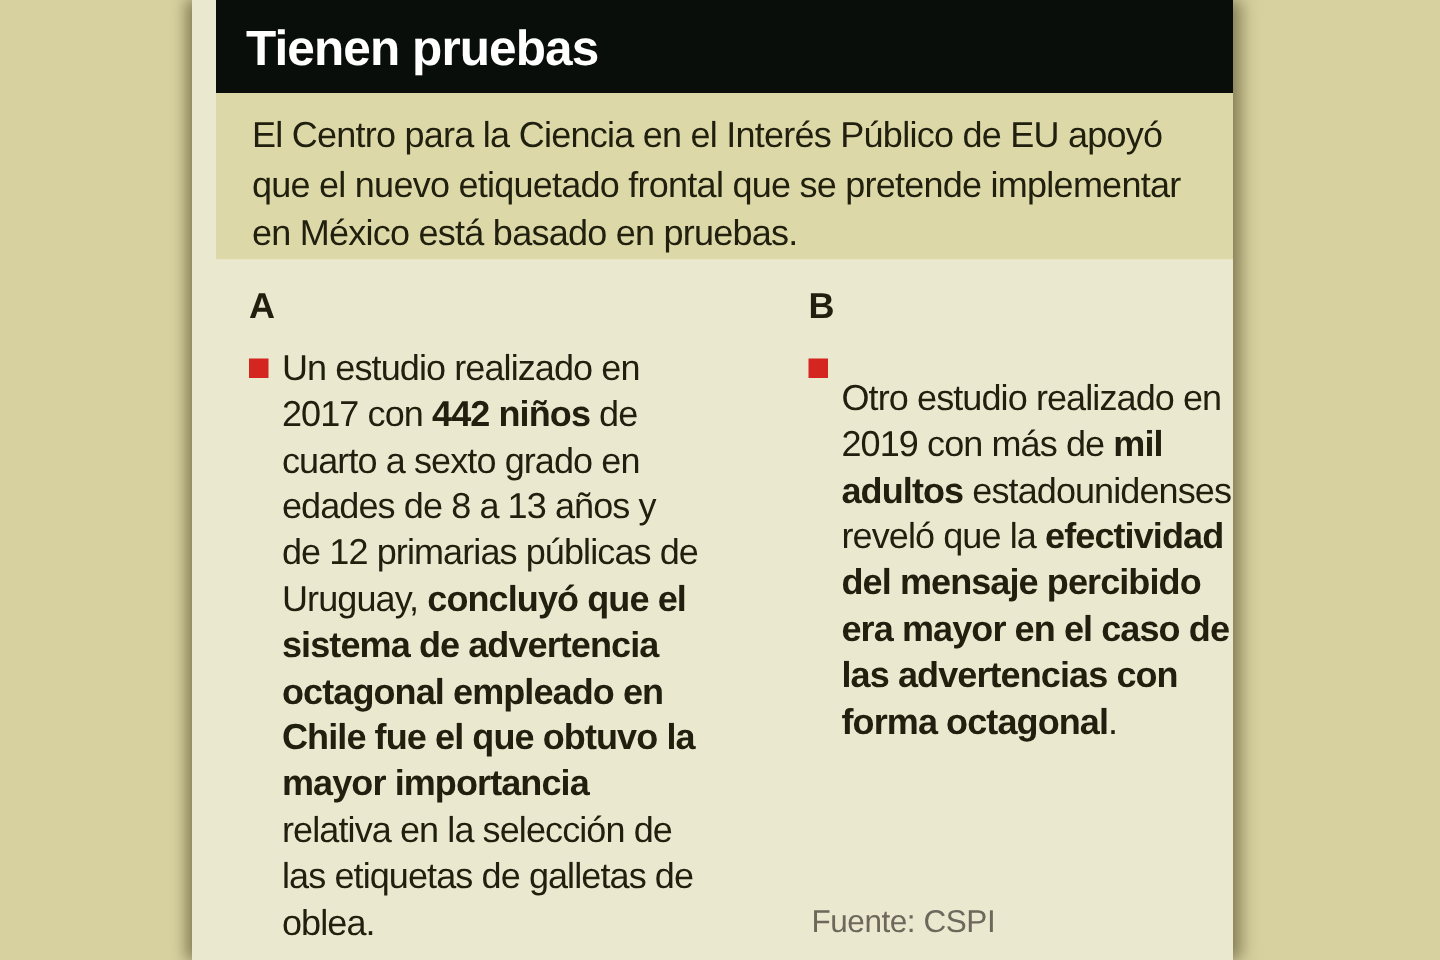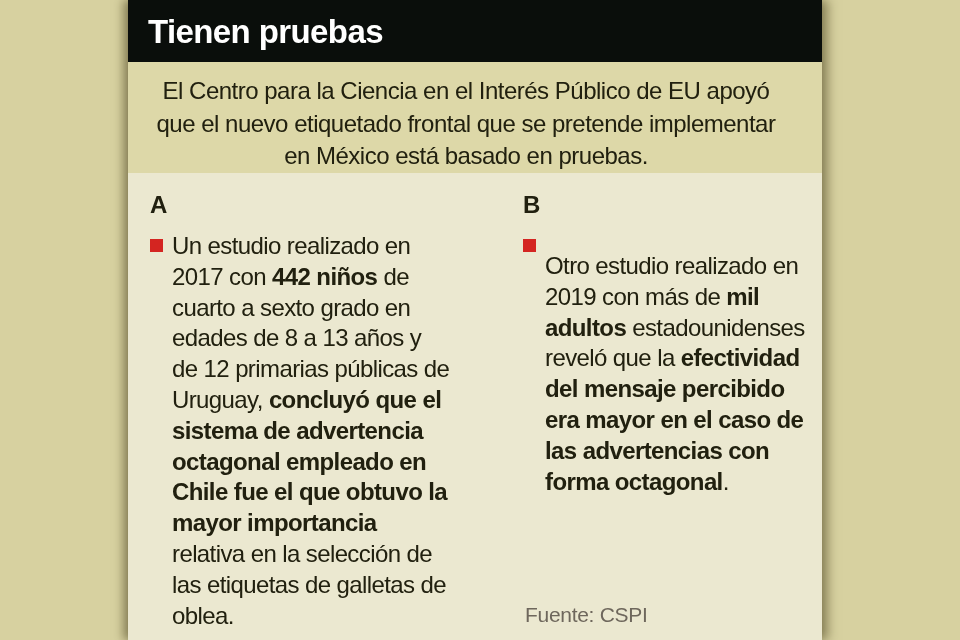--- a/index.html
+++ b/index.html
@@ -19,20 +19,21 @@
     font-family: "Liberation Sans", sans-serif;
     overflow: hidden;
   }
   .stage { position: relative; width: 960px; height: 640px; }
 
   .panel {
     position: absolute; left: 128px; top: 0;
     width: 694px; height: 640px;
     box-shadow: -5px 0 9px rgba(70,62,25,0.50), 6px 0 10px rgba(70,62,25,0.50);
     background: var(--main-bg);
+    padding-left: 16px;
   }
 
   .header-bar {
     height: 62px;
     background: var(--header-bg);
     display: flex; align-items: center;
   }
   .page-title {
     color: var(--header-text);
     font-size: 33px; font-weight: bold;
@@ -45,21 +46,20 @@
     height: 111px;
     background: var(--intro-bg);
     padding: 13px 40px 0 24px;
   }
   .intro-text {
     width: 628px;
     font-size: 24px;
     line-height: 32.5px;
     letter-spacing: -0.5px;
     color: var(--body-text);
-    text-align: center;
   }
 
   .main {
     position: relative;
     height: 467px;
     background: var(--main-bg);
   }
 
   .col { position: absolute; top: 18px; }
   .col-a { left: 22px; width: 300px; }

